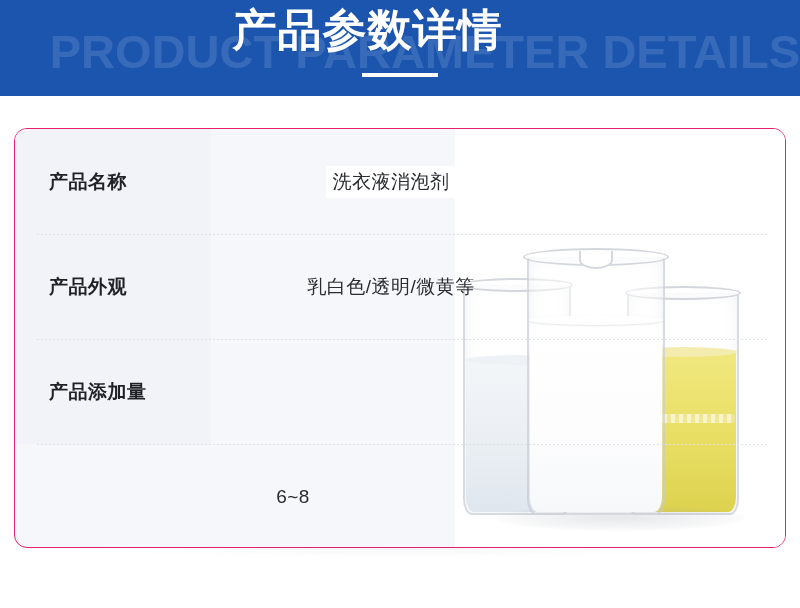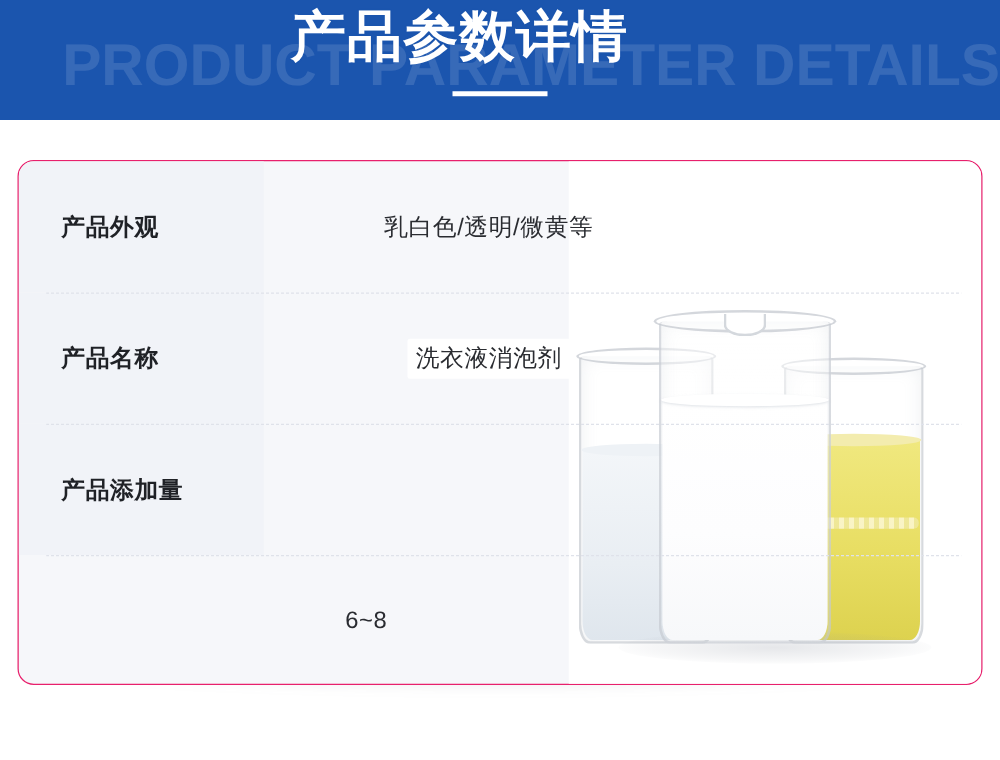--- a/index.html
+++ b/index.html
@@ -188,34 +188,34 @@
     <div class="beaker" id="beaker-mid">
       <div class="rim"></div>
       <div class="spout"></div>
       <div class="fill"></div>
     </div>
   </div>
 
   <div class="table">
 
     <div class="row">
+      <div class="cell-label">产品名称</div>
+      <div class="cell-value highlight">
+          <span>洗衣液消泡剂</span>
+        </div>
+    </div>
+
+    <div class="row">
       <div class="cell-label">产品外观</div>
       <div class="cell-value">
           <span>乳白色/透明/微黄等</span>
         </div>
     </div>
 
     <div class="row">
-      <div class="cell-label">产品名称</div>
-      <div class="cell-value highlight">
-          <span>洗衣液消泡剂</span>
-        </div>
-    </div>
-
-    <div class="row">
       <div class="cell-label">产品添加量</div>
     </div>
 
     <div class="row">
       <div class="cell-value">
           <span>6~8</span>
         </div>
     </div>
 
 

